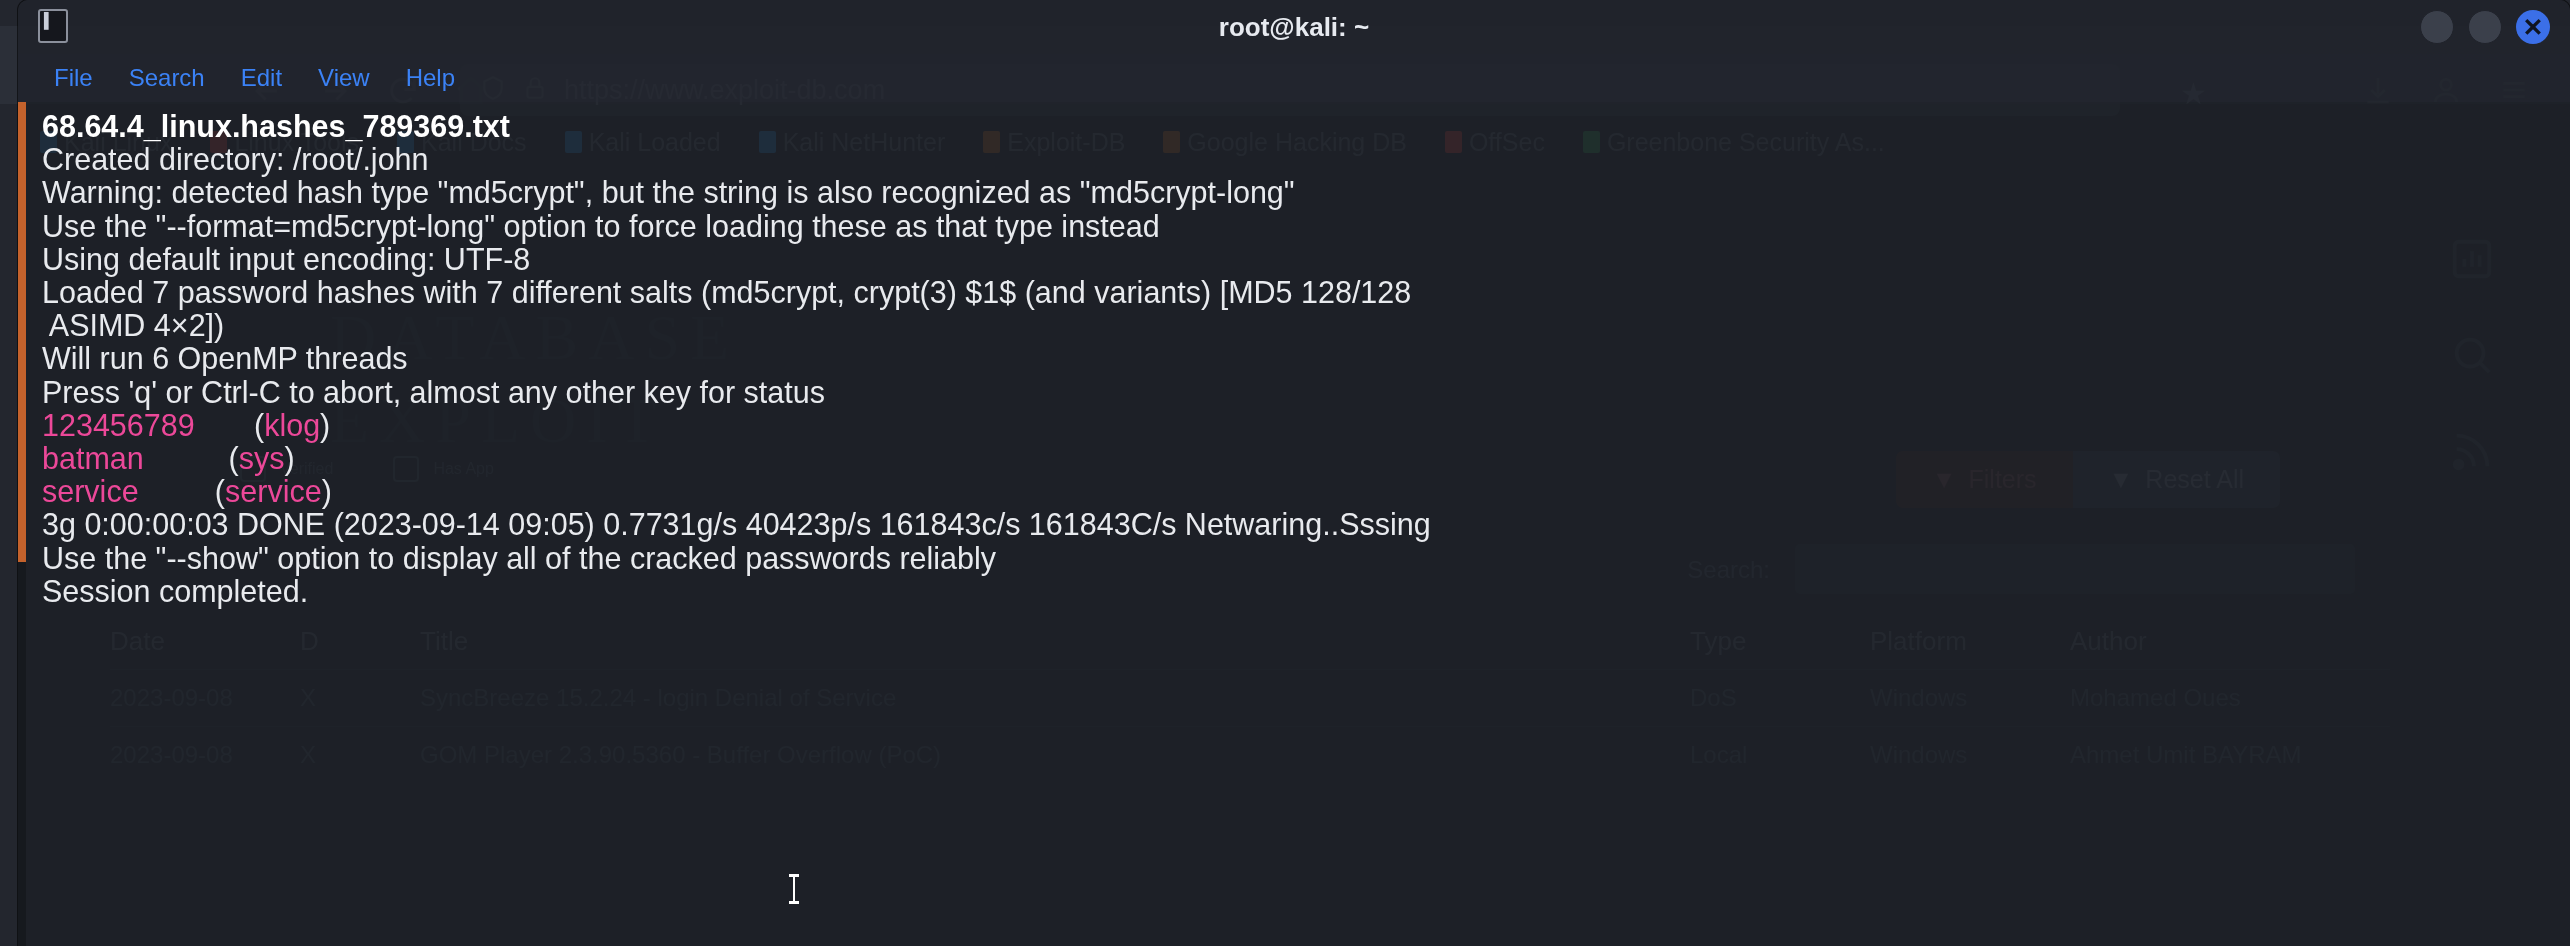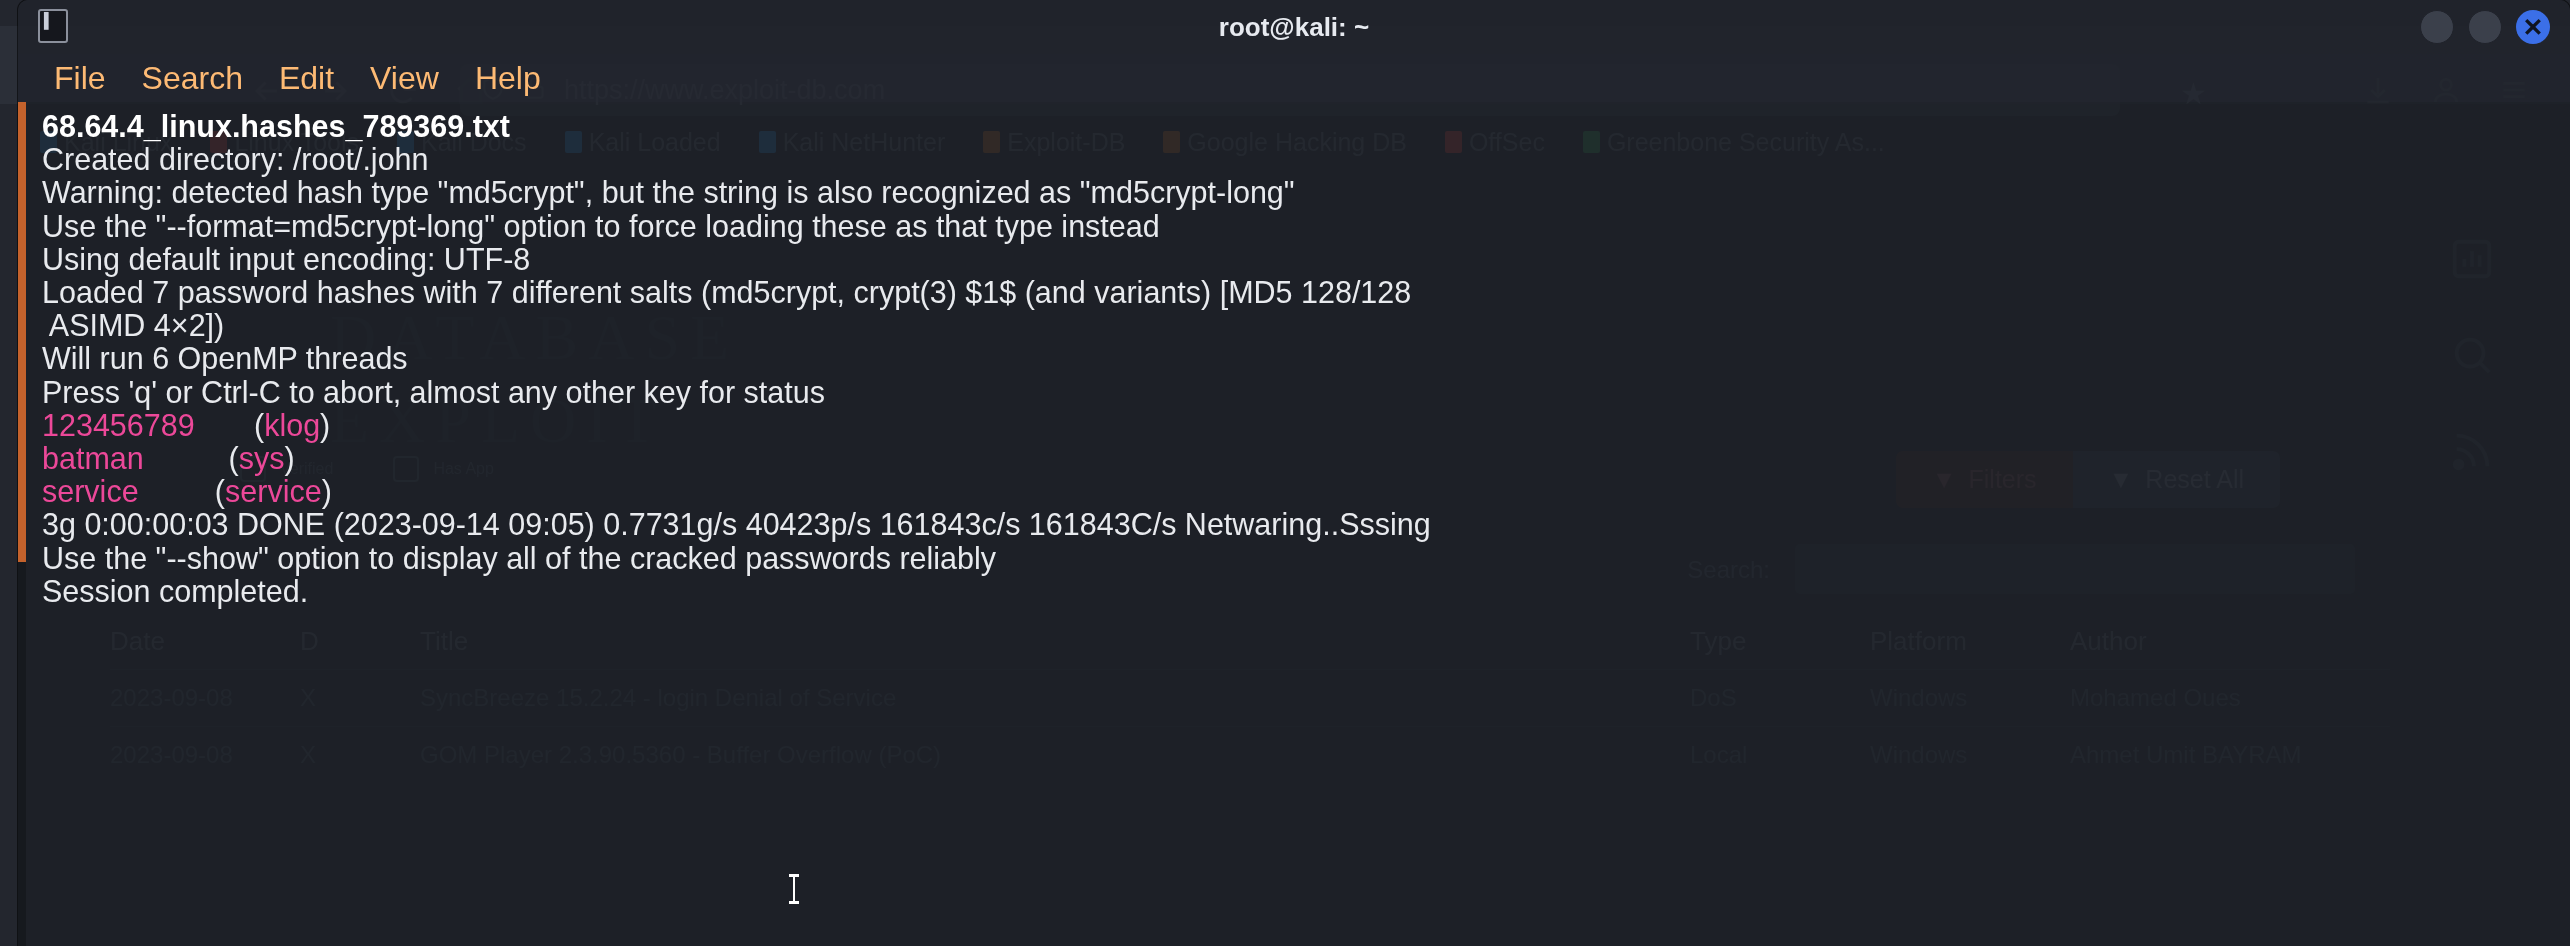--- a/index.html
+++ b/index.html
@@ -144,21 +144,21 @@
     color:#0f1420; font-size:25px; font-weight:bold; line-height:1;
     font-family:"Liberation Sans", sans-serif;
   }
 
   .menubar {
     height:48px;
     background:rgba(32,35,43,0.88);
     display:flex; align-items:center; gap:0; padding-left:18px;
   }
   .menu-item {
-    color:#fdba74; font-size:32px; padding:4px 18px;
+    color:#3b82f6; font-size:24px; padding:4px 18px;
     font-family:"Liberation Sans", sans-serif;
   }
 
   .term-body {
     position:relative;
     height:844px;
     background:rgba(28,31,38,0.80);
     padding:8px 0 0 6px;
     overflow:hidden;
   }

